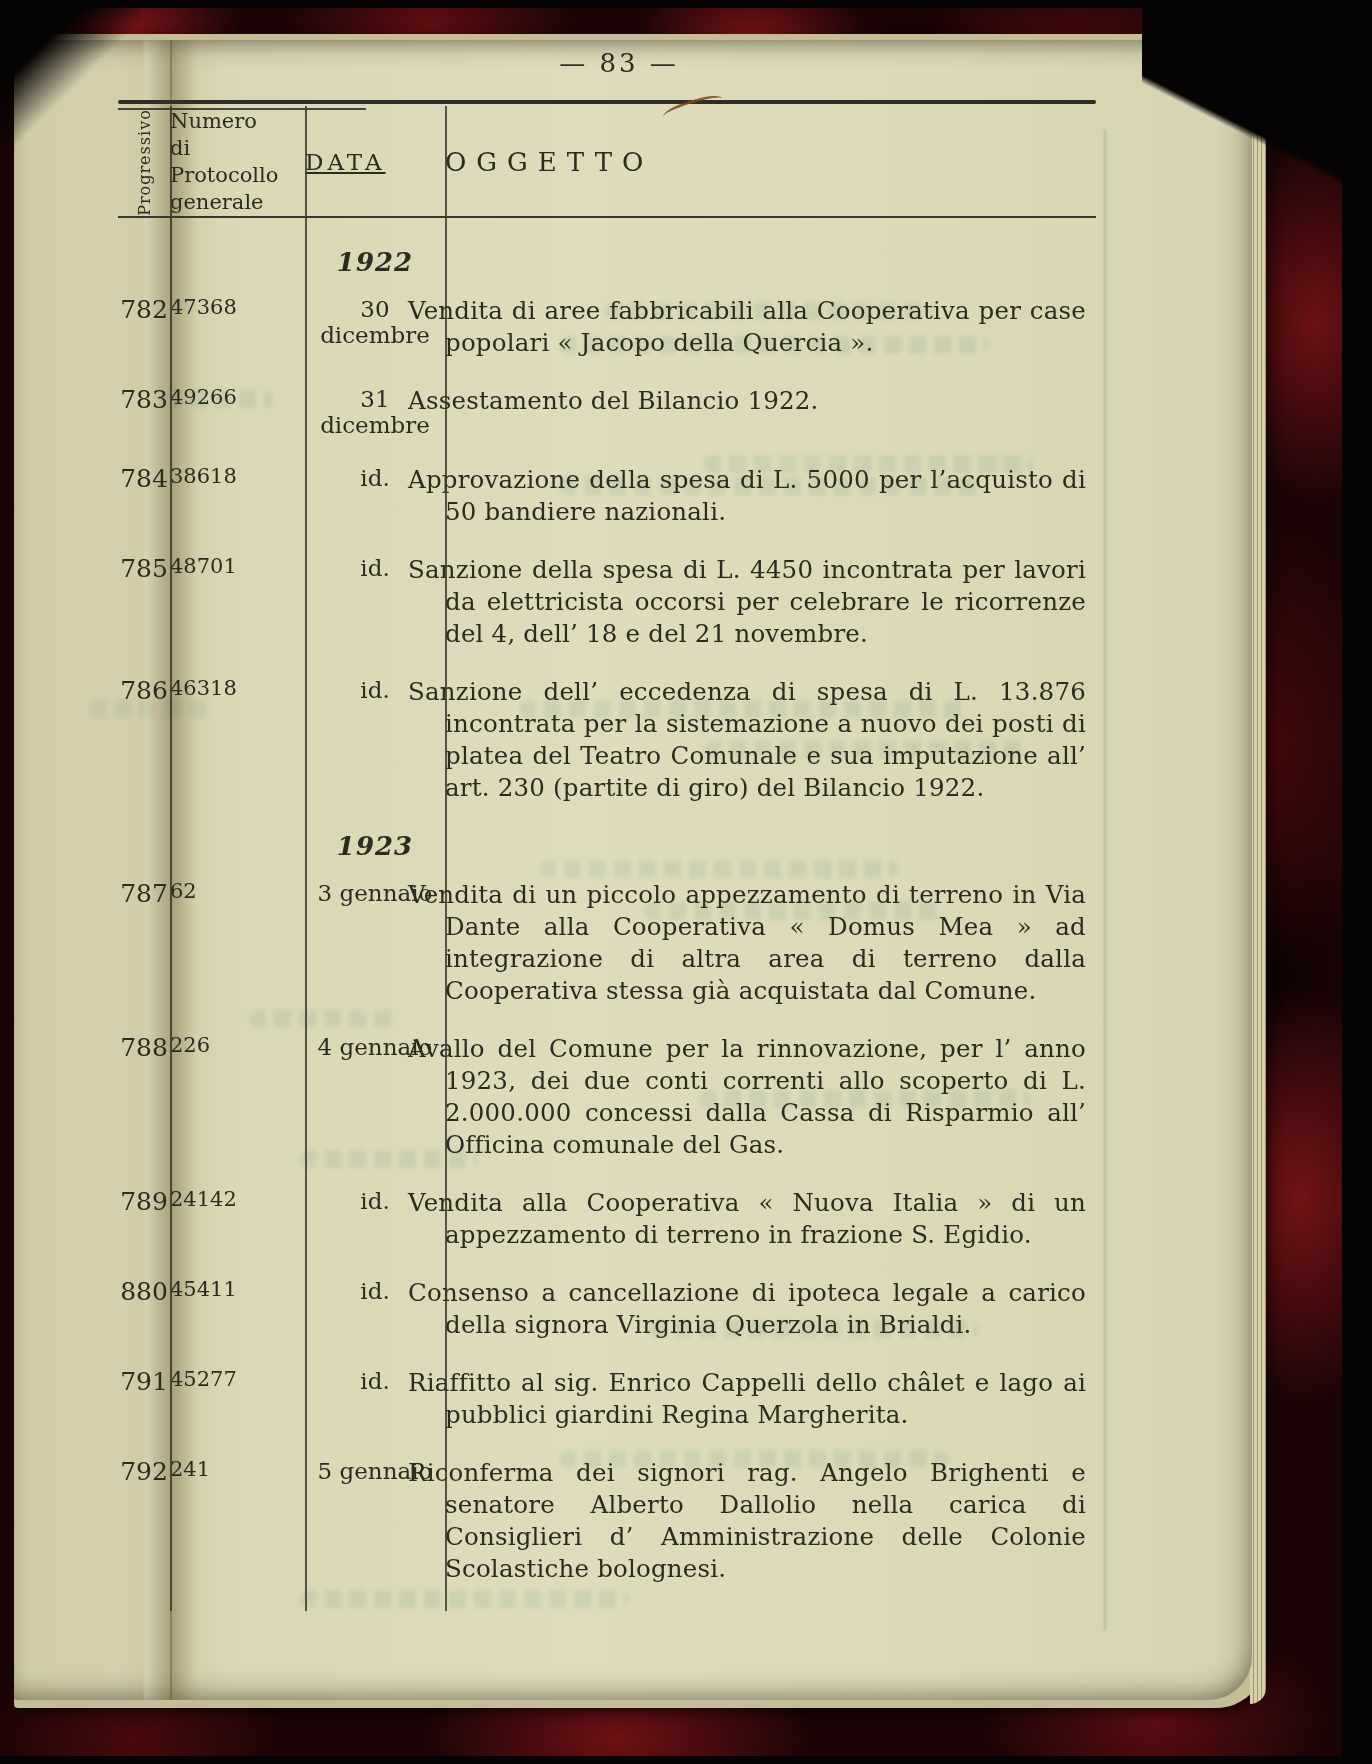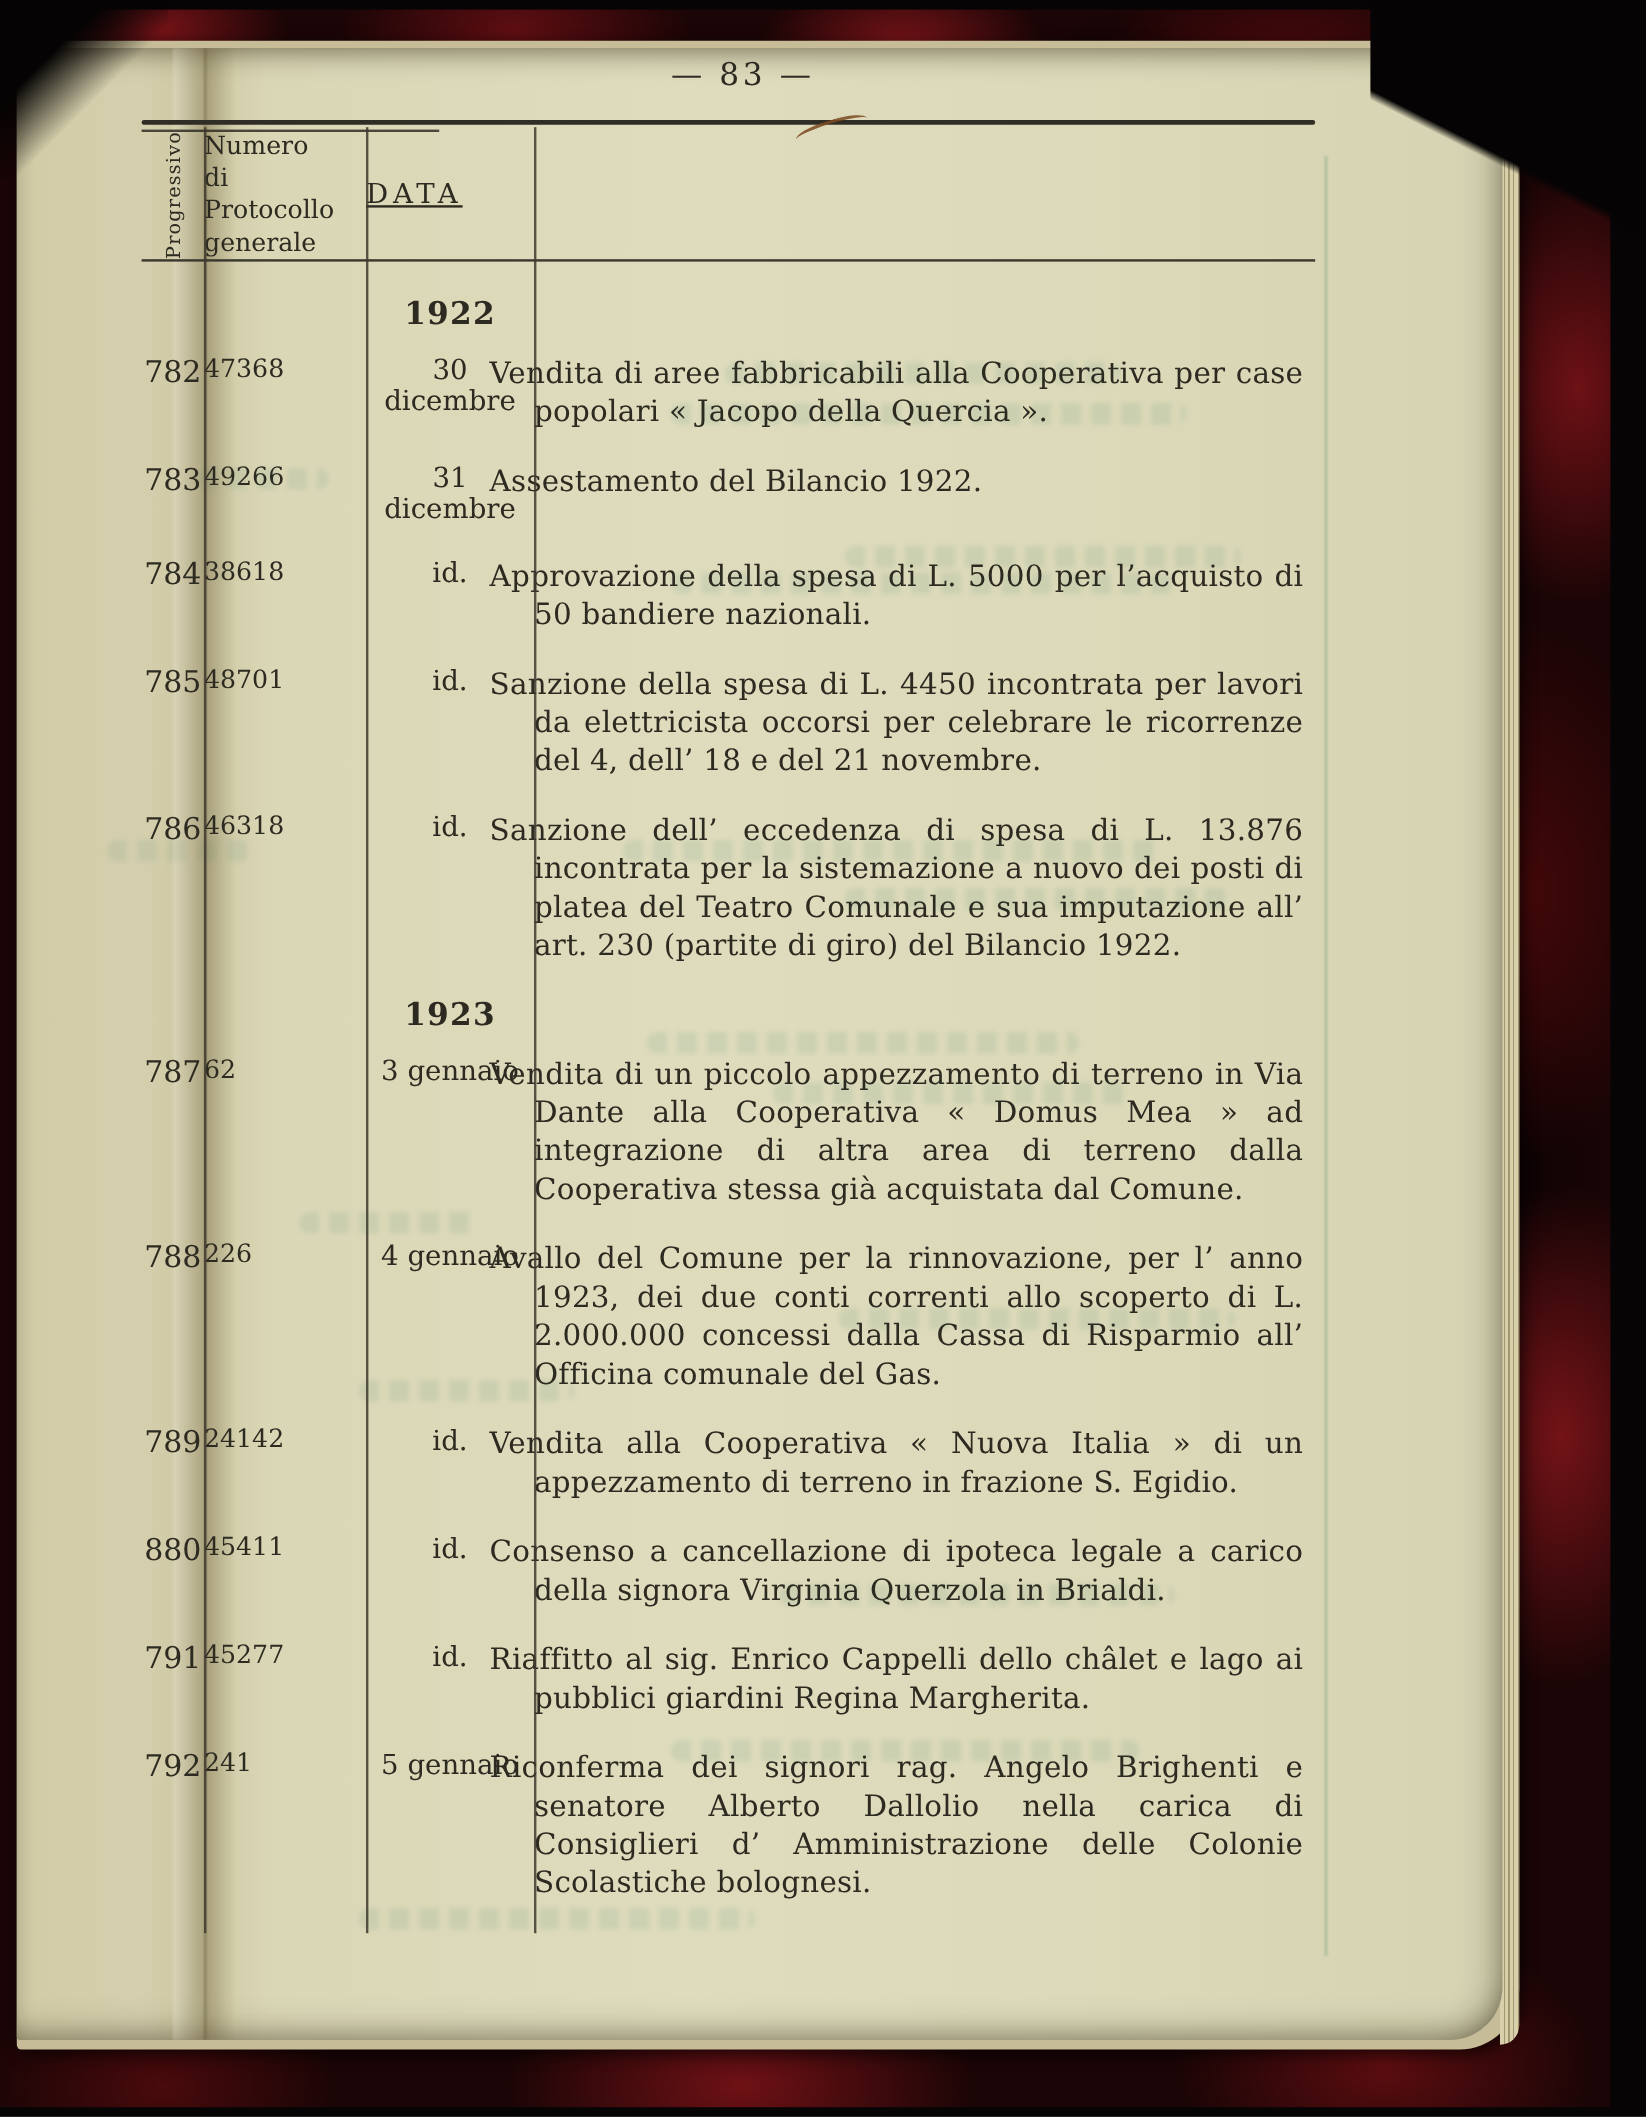--- a/index.html
+++ b/index.html
@@ -119,21 +119,21 @@
     margin-bottom:26px;align-items:start;
   }
   .c-prog{text-align:center;font-size:25px;}
   .c-num{text-align:left;font-size:21px;}
   .c-date{text-align:center;font-size:23px;padding-top:1px;}
   .c-ogg{
     font-size:24.5px;line-height:32px;text-align:justify;
     padding-right:10px;text-indent:-37px;
     letter-spacing:.2px;
   }
-  .year-row{margin:12px 0 18px;}
+  .year-row{margin:12px 0 18px;font-style:italic;}
   .year-row .c-date{font-weight:bold;font-size:26px;letter-spacing:1px;}
 </style>
 </head>
 <body>
 
 <div class="canvas">
 
   <div class="cover"></div>
   <div class="corner-tr"></div>
 
@@ -174,20 +174,21 @@
       <div class="thead">
         <div class="th th-prog">
           <span class="rot">Progressivo</span>
         </div>
         <div class="th th-num">
           <span>Numero</span>
           <span>di Protocollo</span>
           <span>generale</span>
         </div>
         <div class="th th-date">DATA</div>
+        <div class="th th-ogg">OGGETTO</div>
       </div>
 
       <div class="rule-mid"></div>
 
       <div class="tbody">
           <div class="row year-row">
     <div class="c-prog"></div>
     <div class="c-num"></div>
     <div class="c-date">1922</div>
     <div class="c-ogg"></div>

